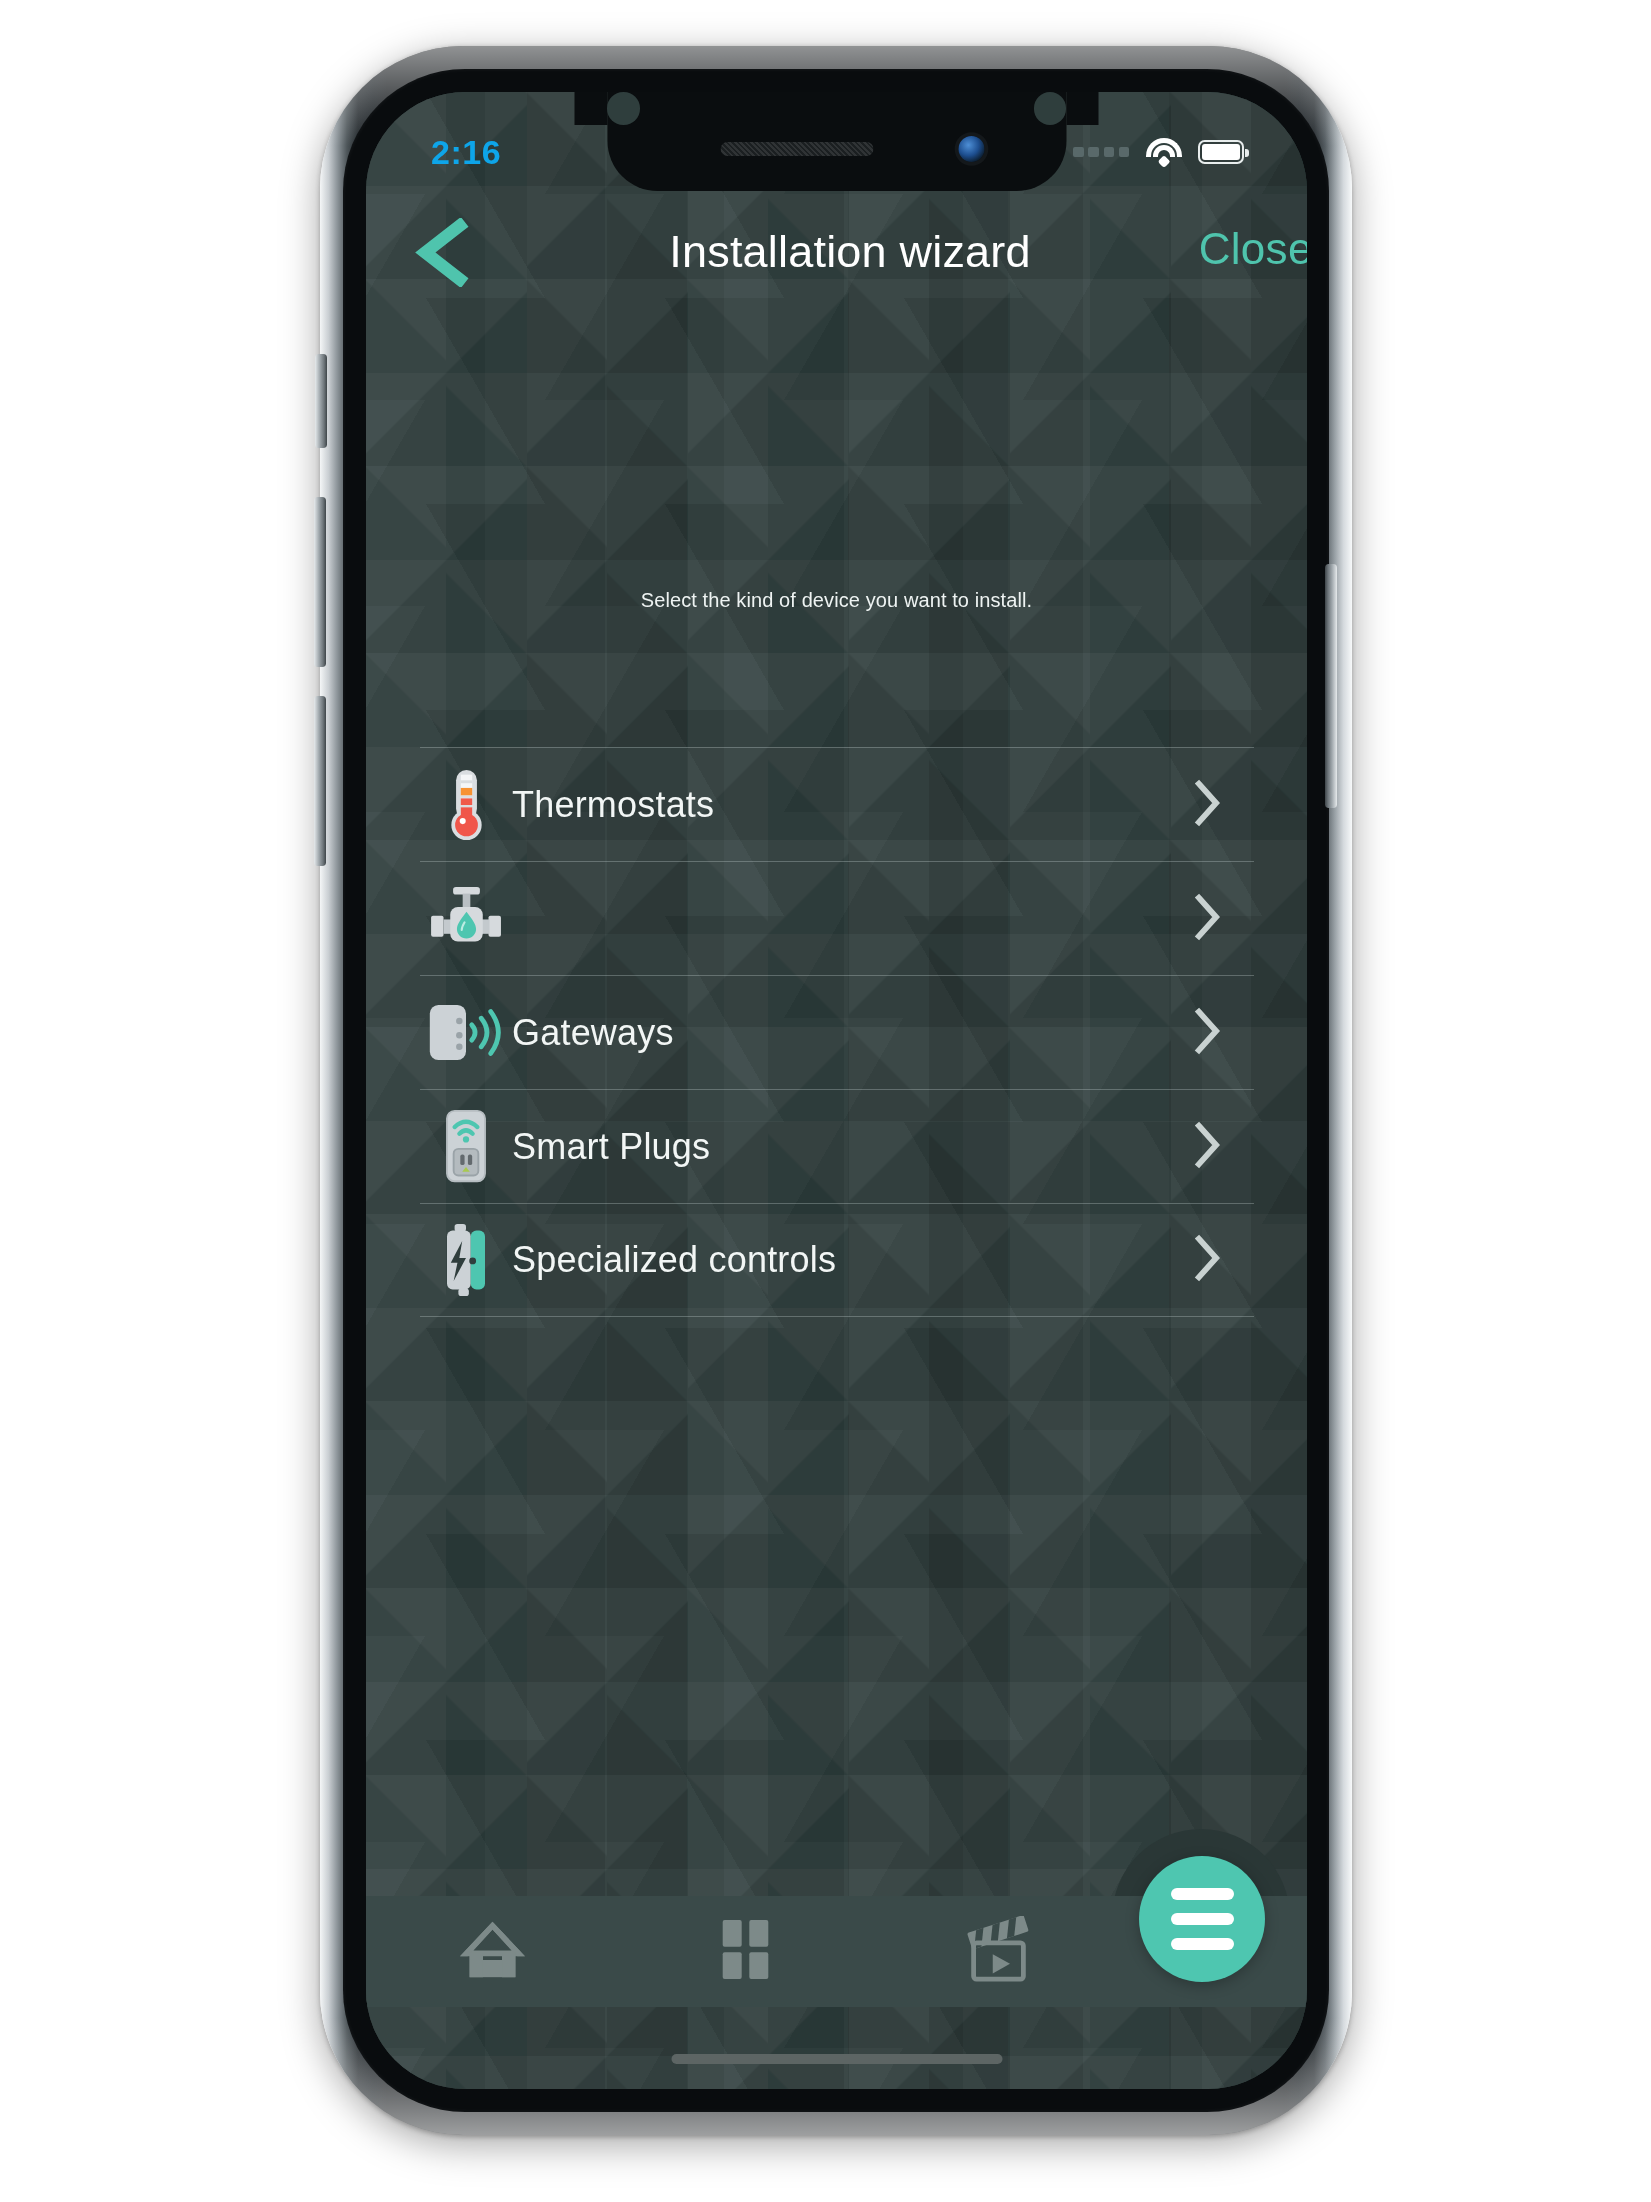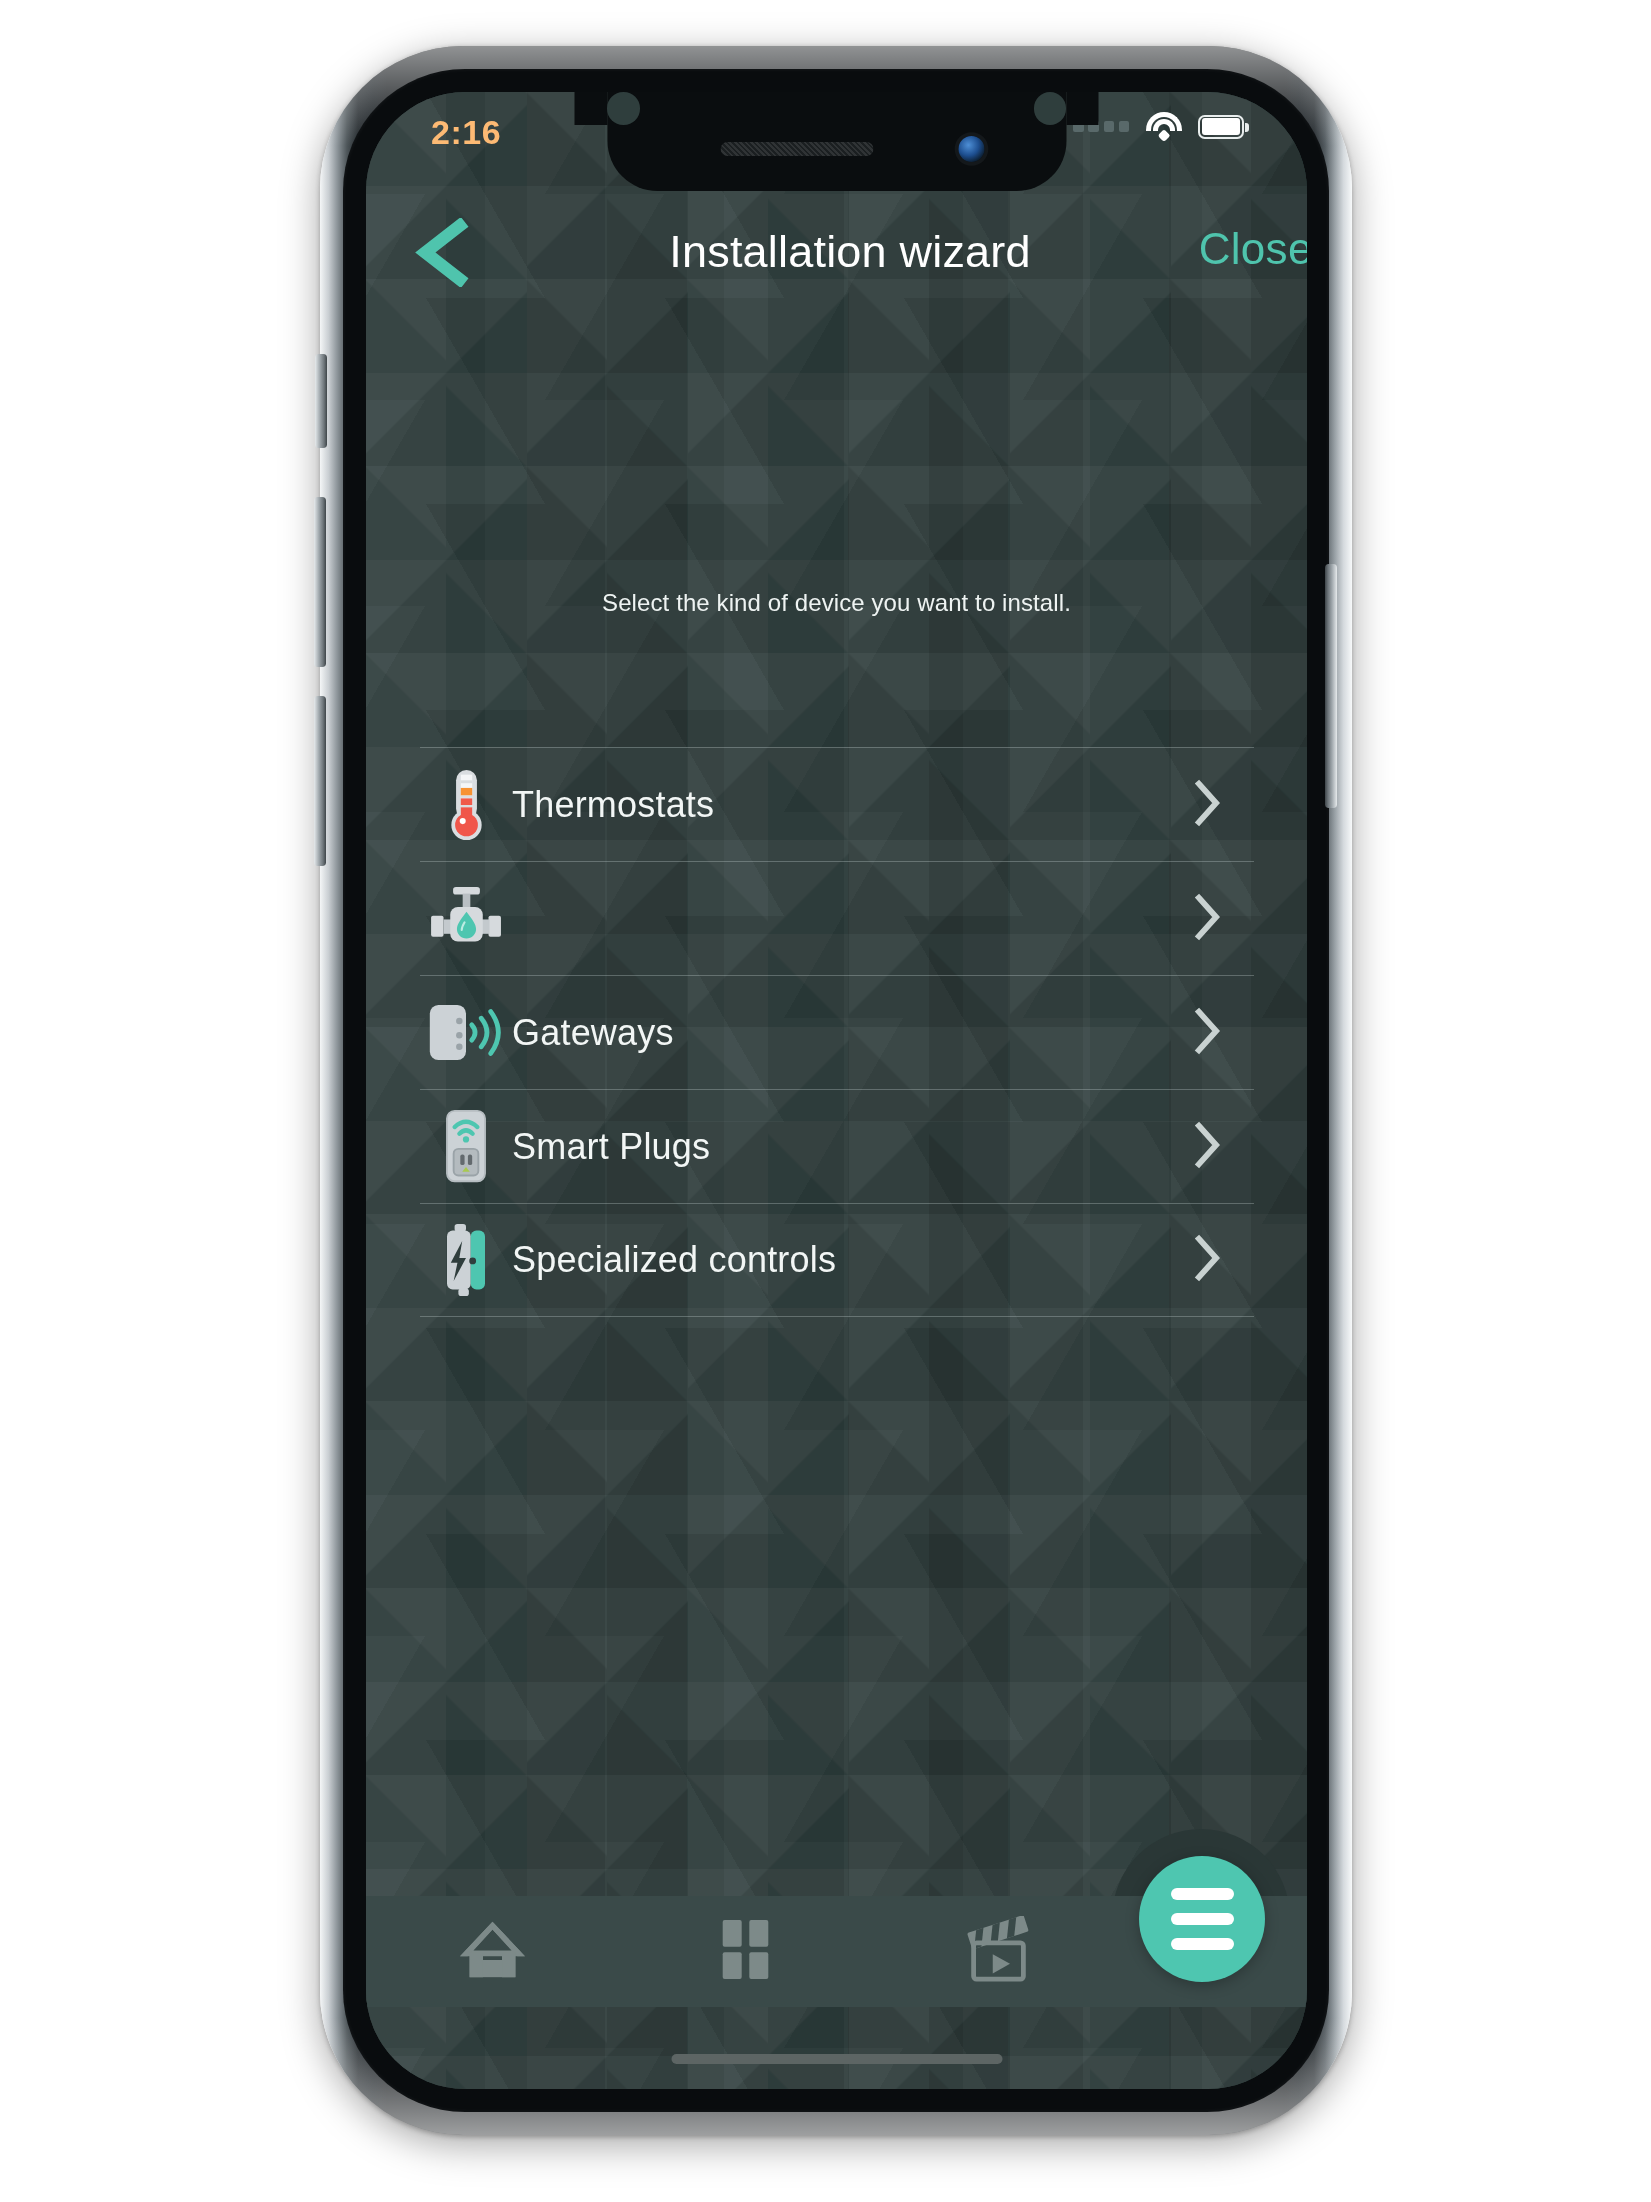--- a/index.html
+++ b/index.html
@@ -112,22 +112,22 @@
   }
   .camera{
     position:absolute; right:82px; top:44px; width:26px; height:26px; border-radius:50%;
     background:radial-gradient(circle at 38% 35%, #4e8fd6 0%, #1d4e8f 45%, #0d2034 75%, #05080c 100%);
     box-shadow:0 0 0 3.8px #14181b;
   }
 
   
   .statusbar{
     position:absolute; left:0; top:0; width:100%; height:99px; z-index:35;
-    display:flex; align-items:flex-start; justify-content:space-between;
-    padding:21px 63px 0 65px; color:#fdba74;
+    display:flex; align-items:center; justify-content:space-between;
+    padding:21px 63px 0 65px; color:#0ea5e9;
   }
   .clock{ font-size:34px; font-weight:bold; letter-spacing:0.5px; }
   .status-right{ display:flex; align-items:center; gap:16.3px; }
   .sig-dots{ display:flex; gap:4.8px; align-items:flex-end; }
   .sig-dots i{ display:block; width:10.5px; height:10.5px; border-radius:1.9px; background:#59696a; }
   .wifi{ position:relative; width:36px; height:27px; }
   .wifi span{ position:absolute; left:50%; transform:translateX(-50%) ; border-radius:50% 50% 0 0 / 100% 100% 0 0; border:0; }
   .wifi .a{ width:36px; height:18px; bottom:8.6px; border-top:5.7px solid #fff; border-left:5.7px solid #fff; border-right:5.7px solid #fff;
             border-radius:19px 19px 0 0; box-sizing:border-box; background:transparent; height:19px; }
   .wifi .b{ width:22px; height:12.4px; bottom:8.6px; border-top:5.7px solid #fff; border-left:5.7px solid #fff; border-right:5.7px solid #fff;
@@ -153,21 +153,21 @@
     letter-spacing:0.2px; padding-left:27px;
   }
   .close-btn{
     position:absolute; right:-5.7px; top:32.5px; color:#4fc4ad; font-size:44px; cursor:pointer;
     letter-spacing:0.3px;
   }
 
   
   .subtitle{
     position:absolute; left:0; top:497px; width:100%; text-align:center;
-    color:#eef3f2; font-size:24px; z-index:15; letter-spacing:0.1px;
+    color:#eef3f2; font-size:20px; z-index:15; letter-spacing:0.1px;
   }
 
   .list{ position:absolute; left:54px; top:639px; width:834px; z-index:15;margin-top:16px; }
   .row{
     position:relative; display:flex; align-items:center; height:114px;
     border-top:1.9px solid rgba(206,220,218,.30);
     cursor:pointer;
   }
   .row:last-child{ border-bottom:1.9px solid rgba(206,220,218,.30); }
   .row .ico{ width:92px; display:flex; align-items:center; justify-content:center; flex:none; }

